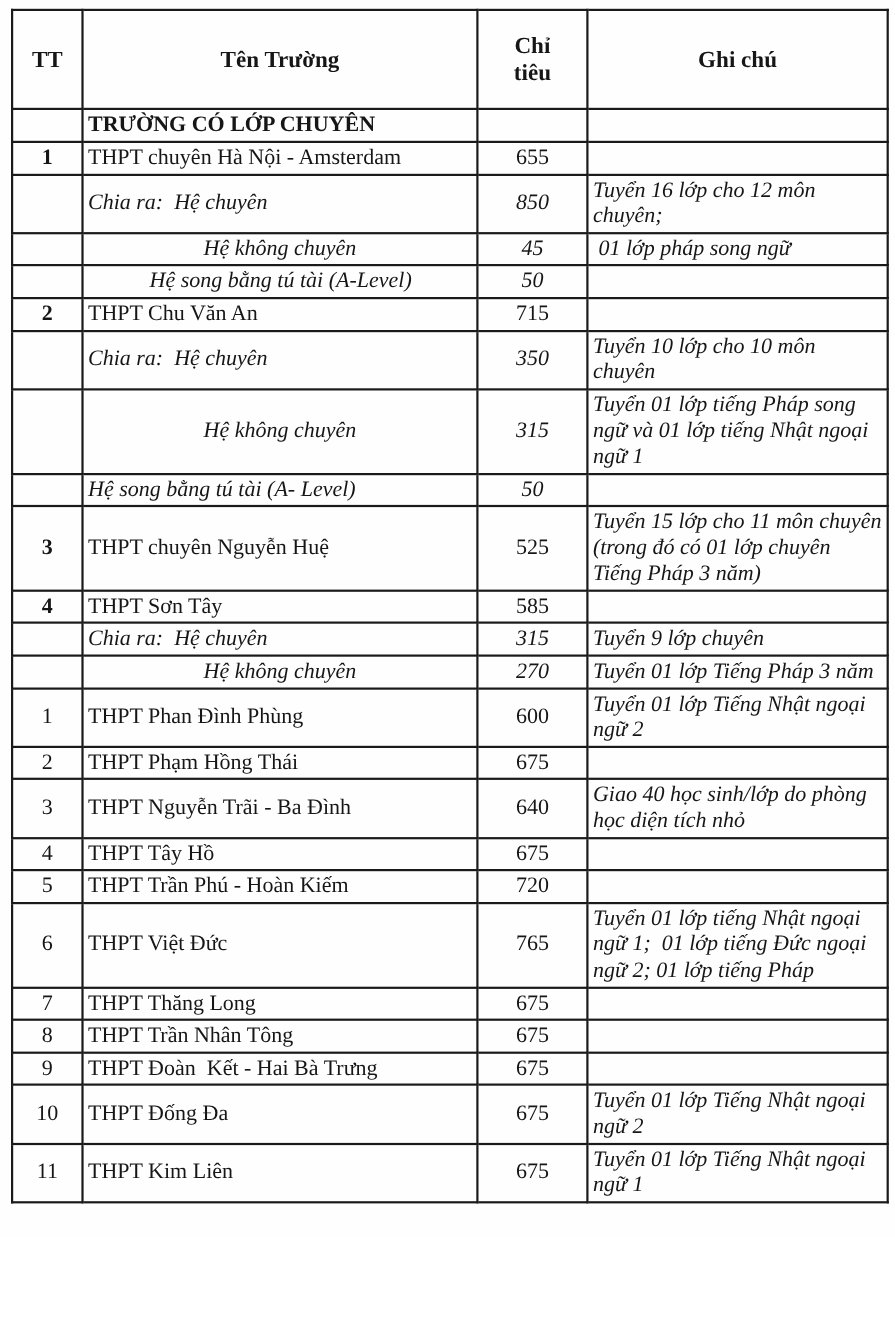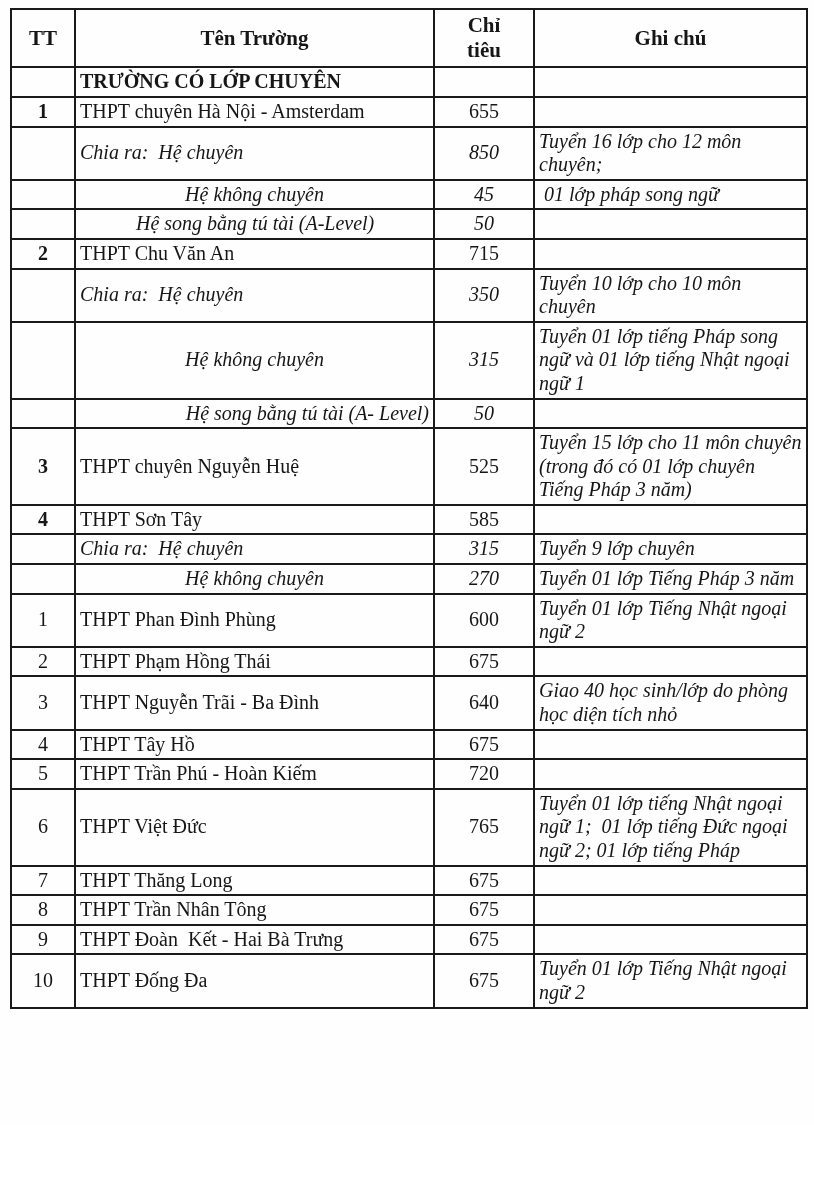--- a/index.html
+++ b/index.html
@@ -34,32 +34,32 @@
   }
   .quota-table th {
     font-size: 21px;
     font-weight: bold;
     text-align: center;
     padding: 3px 2px;
     line-height: 1.2;
   }
   .quota-head-inner {
     width: 62px;
-    margin: 0 auto;
+    margin: 16px auto;
   }
   
   .c-tt { text-align: center; }
   .c-tt.tt-bold { font-weight: bold; }
   .c-name { white-space: pre-wrap; }
   .name-school { padding-left: 12px; }
   .name-section { font-weight: bold; font-size: 21.5px; padding-left: 12px; }
   .name-chia   { font-style: italic; padding-left: 22px; }
   .name-center { font-style: italic; text-align: center; }
   .name-indent { font-style: italic; text-indent: 56px; padding-left: 3px; padding-right: 3px; }
-  .name-centerpad { font-style: italic; text-align: right; padding-left: 34px; }
+  .name-centerpad { font-style: italic; text-align: left; padding-left: 34px; }
   .c-quota { text-align: center; }
   .c-quota.quota-bold { font-weight: normal; }
   .c-quota.quota-italic { font-style: italic; }
   .c-note {
     font-style: italic;
     padding-left: 8px;
     padding-right: 4px;
     white-space: pre-wrap;
     line-height: 1.36;
   }
@@ -217,15 +217,21 @@
           <td class="c-name name-school">THPT Đoàn  Kết - Hai Bà Trưng</td>
           <td class="c-quota">675</td>
           <td class="c-note"></td>
         </tr>
         <tr>
           <td class="c-tt">10</td>
           <td class="c-name name-school">THPT Đống Đa</td>
           <td class="c-quota">675</td>
           <td class="c-note">Tuyển 01 lớp Tiếng Nhật ngoại ngữ 2</td>
         </tr>
+        <tr>
+          <td class="c-tt">11</td>
+          <td class="c-name name-school">THPT Kim Liên</td>
+          <td class="c-quota">675</td>
+          <td class="c-note">Tuyển 01 lớp Tiếng Nhật ngoại ngữ 1</td>
+        </tr>
       </tbody>
   </table>
 </div>
 
 </body></html>

